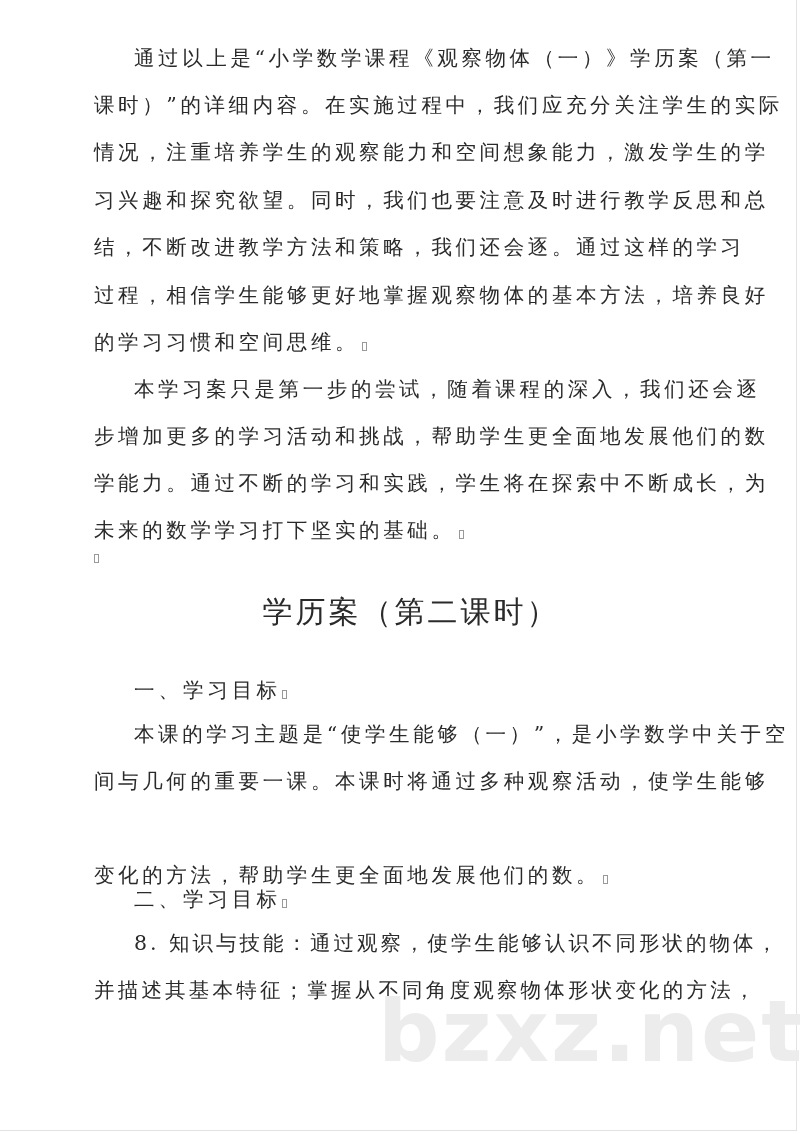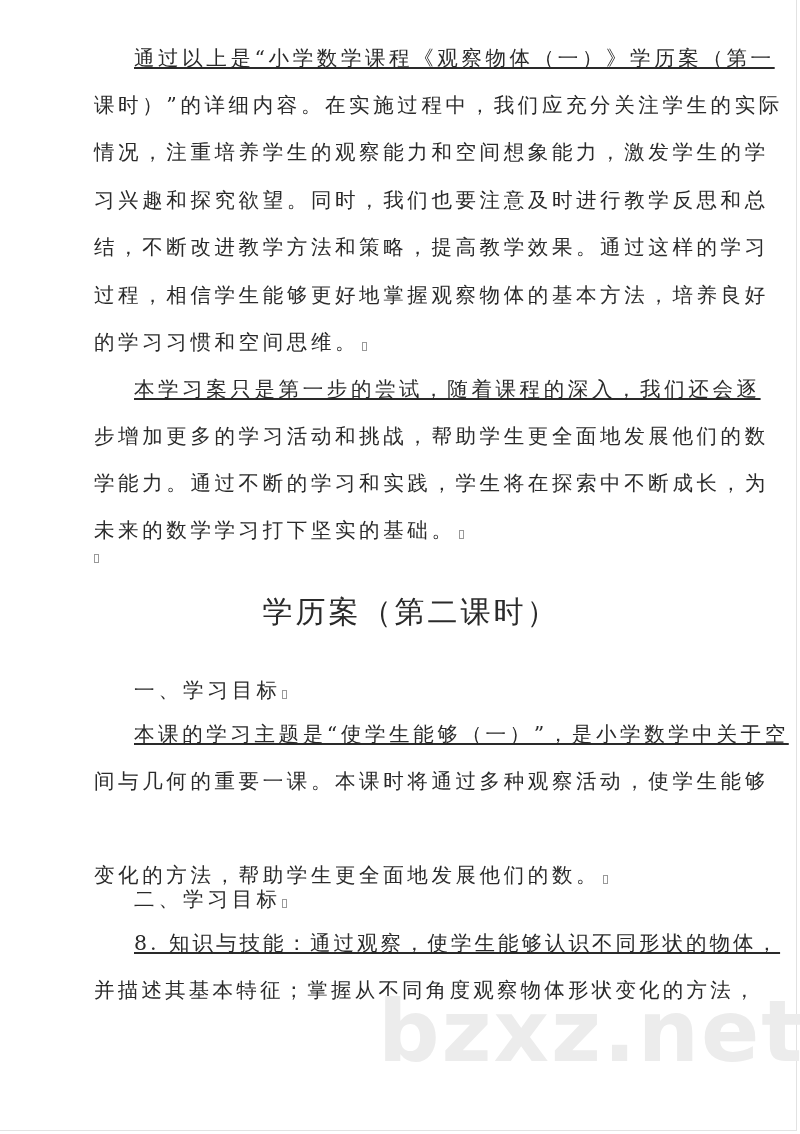--- a/index.html
+++ b/index.html
@@ -2,39 +2,39 @@
 <html><head>
   <meta charset="utf-8">
   <style>
     html, body { margin: 0; padding: 0; background: #ffffff; }
     body { width: 800px; height: 1134px; position: relative; overflow: hidden;
            font-family: "DejaVu Serif", "Liberation Serif", serif; color: #2a2a2a; }
     .page { position: absolute; left: 0; top: 0; width: 796px; height: 1130px;
             border-right: 1px solid #e2e2e2; border-bottom: 1px solid #e2e2e2; background: #fff; }
     .line { position: absolute; left: 94px; width: 616px; font-size: 20.5px; line-height: 28px;
             white-space: nowrap; letter-spacing: 3.6px; }
-    .indent { left: 134px; width: 576px; text-decoration: underline; }
+    .indent { left: 134px; width: 576px; }
     .mark { display: inline-block; width: 5px; height: 9px; border: 1px solid #999;
             vertical-align: -2px; margin-left: 3px; box-sizing: border-box; }
     .title { position: absolute; left: 0; width: 800px; top: 592px; text-align: center;
              font-size: 30px; letter-spacing: 3px; padding-left: 11px; }
     .heading { position: absolute; left: 134px; font-size: 20.5px; letter-spacing: 4px; }
     .watermark { position: absolute; left: 378px; top: 988px; font-family: "DejaVu Sans", sans-serif;
                  font-weight: bold; font-size: 86px; color: #ececec; letter-spacing: 2px; line-height: 1; }
   </style>
 </head>
 <body>
 
 <div class="page">
 
   <div class="line indent" style="top:44px">通过以上是“小学数学课程《观察物体（一）》学历案（第一</div>
   <div class="line" style="top:91px">课时）”的详细内容。在实施过程中，我们应充分关注学生的实际</div>
   <div class="line" style="top:138px">情况，注重培养学生的观察能力和空间想象能力，激发学生的学</div>
   <div class="line" style="top:186px">习兴趣和探究欲望。同时，我们也要注意及时进行教学反思和总</div>
-  <div class="line" style="top:233px">结，不断改进教学方法和策略，提高教学效果。通过这样的学习</div>
+  <div class="line" style="top:233px">结，不断改进教学方法和策略，我们还会逐。通过这样的学习</div>
   <div class="line" style="top:281px">过程，相信学生能够更好地掌握观察物体的基本方法，培养良好</div>
   <div class="line" style="top:328px"><span>的学习习惯和空间思维。</span><span class="mark"></span></div>
 
   <div class="line indent" style="top:375px">本学习案只是第一步的尝试，随着课程的深入，我们还会逐</div>
   <div class="line" style="top:422px">步增加更多的学习活动和挑战，帮助学生更全面地发展他们的数</div>
   <div class="line" style="top:469px">学能力。通过不断的学习和实践，学生将在探索中不断成长，为</div>
   <div class="line" style="top:516px"><span>未来的数学学习打下坚实的基础。</span><span class="mark"></span></div>
 
   <div class="line" style="top:540px"><span class="mark" style="margin-left:0"></span></div>
 

